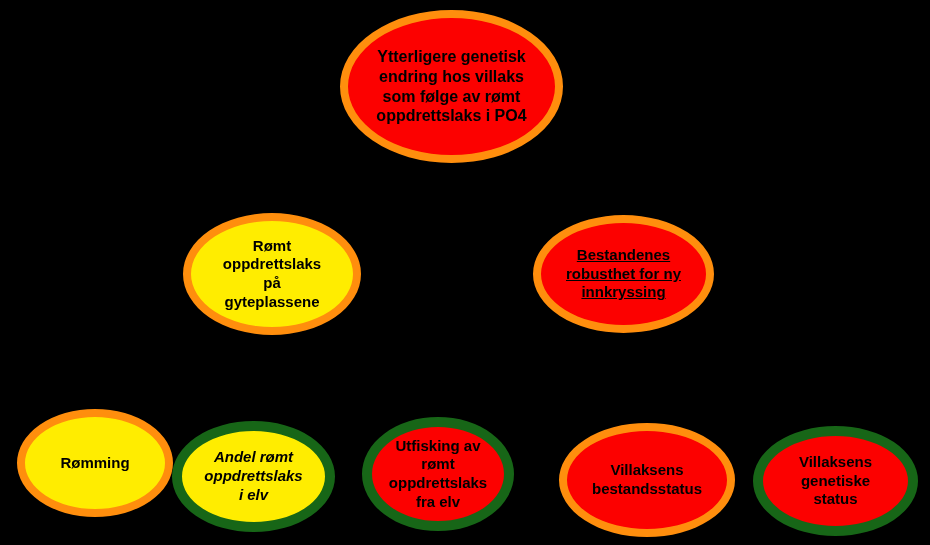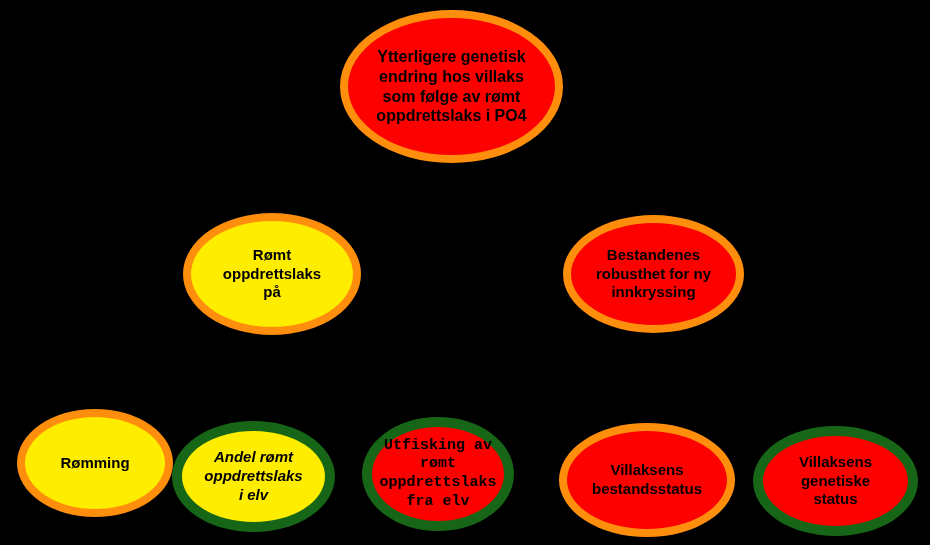--- a/index.html
+++ b/index.html
@@ -51,42 +51,43 @@
         <div data-name="node-label-line">endring hos villaks</div>
         <div data-name="node-label-line">som følge av rømt</div>
         <div data-name="node-label-line">oppdrettslaks i PO4</div>
       </div>
     </div>
     <div class="node fill-yellow border-orange" data-name="node-romt-oppdrettslaks-pa-gyteplassene" style="left: 183px; top: 213px; width: 178px; height: 122px;">
       <div class="node-label" data-name="node-label">
         <div data-name="node-label-line">Rømt</div>
         <div data-name="node-label-line">oppdrettslaks</div>
         <div data-name="node-label-line">på</div>
+        <div data-name="node-label-line">gyteplassene</div>
       </div>
     </div>
-    <div class="node fill-red border-orange" data-name="node-bestandenes-robusthet-for-ny-innkryssing" style="left: 563px; top: 215px; width: 181px; height: 118px;">
+    <div class="node fill-red border-orange" data-name="node-bestandenes-robusthet-for-ny-innkryssing" style="left: 533px; top: 215px; width: 181px; height: 118px; text-decoration: underline;">
       <div class="node-label" data-name="node-label">
         <div data-name="node-label-line">Bestandenes</div>
         <div data-name="node-label-line">robusthet for ny</div>
         <div data-name="node-label-line">innkryssing</div>
       </div>
     </div>
     <div class="node fill-yellow border-orange" data-name="node-romming" style="left: 17px; top: 409px; width: 156px; height: 108px;">
       <div class="node-label" data-name="node-label">
         <div data-name="node-label-line">Rømming</div>
       </div>
     </div>
     <div class="node fill-yellow border-green" data-name="node-andel-romt-oppdrettslaks-i-elv" style="left: 172px; top: 421px; width: 163px; height: 111px; font-style: italic;">
       <div class="node-label" data-name="node-label">
         <div data-name="node-label-line">Andel rømt</div>
         <div data-name="node-label-line">oppdrettslaks</div>
         <div data-name="node-label-line">i elv</div>
       </div>
     </div>
-    <div class="node fill-red border-green" data-name="node-utfisking-av-romt-oppdrettslaks-fra-elv" style="left: 362px; top: 417px; width: 152px; height: 114px; font-family: Liberation Mono, monospace;">
+    <div class="node fill-red border-green" data-name="node-utfisking-av-romt-oppdrettslaks-fra-elv" style="left: 362px; top: 417px; width: 152px; height: 114px;">
       <div class="node-label" data-name="node-label">
         <div data-name="node-label-line">Utfisking av</div>
         <div data-name="node-label-line">rømt</div>
         <div data-name="node-label-line">oppdrettslaks</div>
         <div data-name="node-label-line">fra elv</div>
       </div>
     </div>
     <div class="node fill-red border-orange" data-name="node-villaksens-bestandsstatus" style="left: 559px; top: 423px; width: 176px; height: 114px;">
       <div class="node-label" data-name="node-label">
         <div data-name="node-label-line">Villaksens</div>

